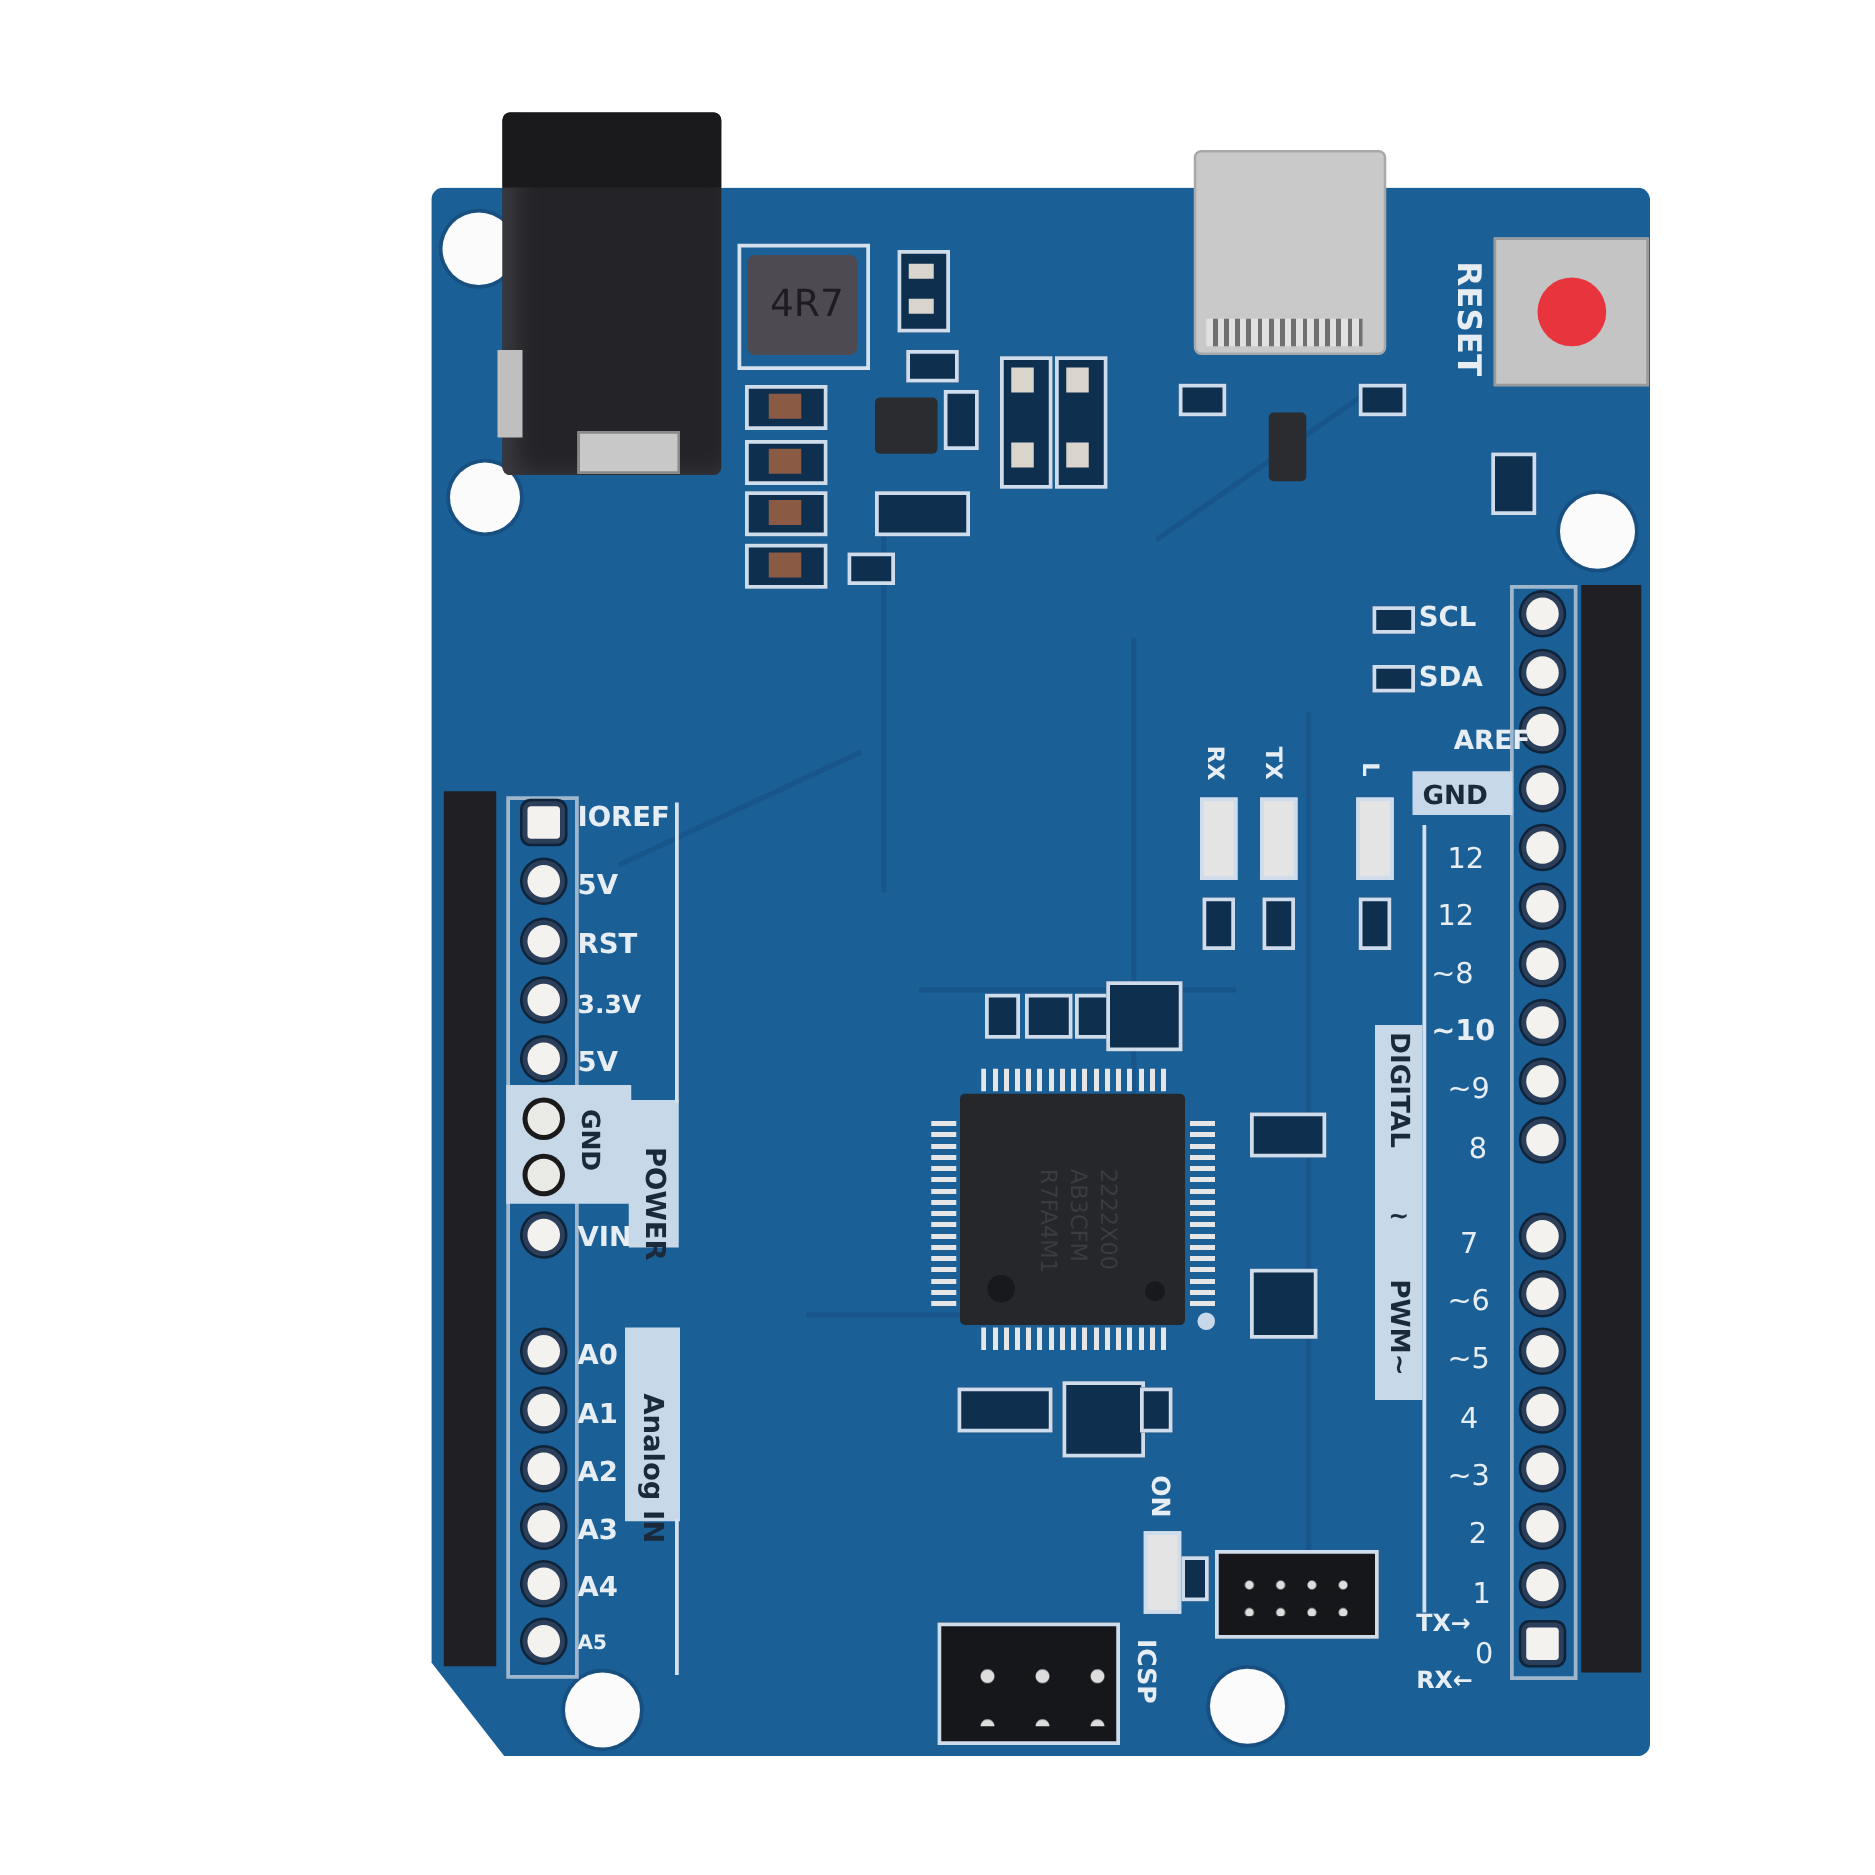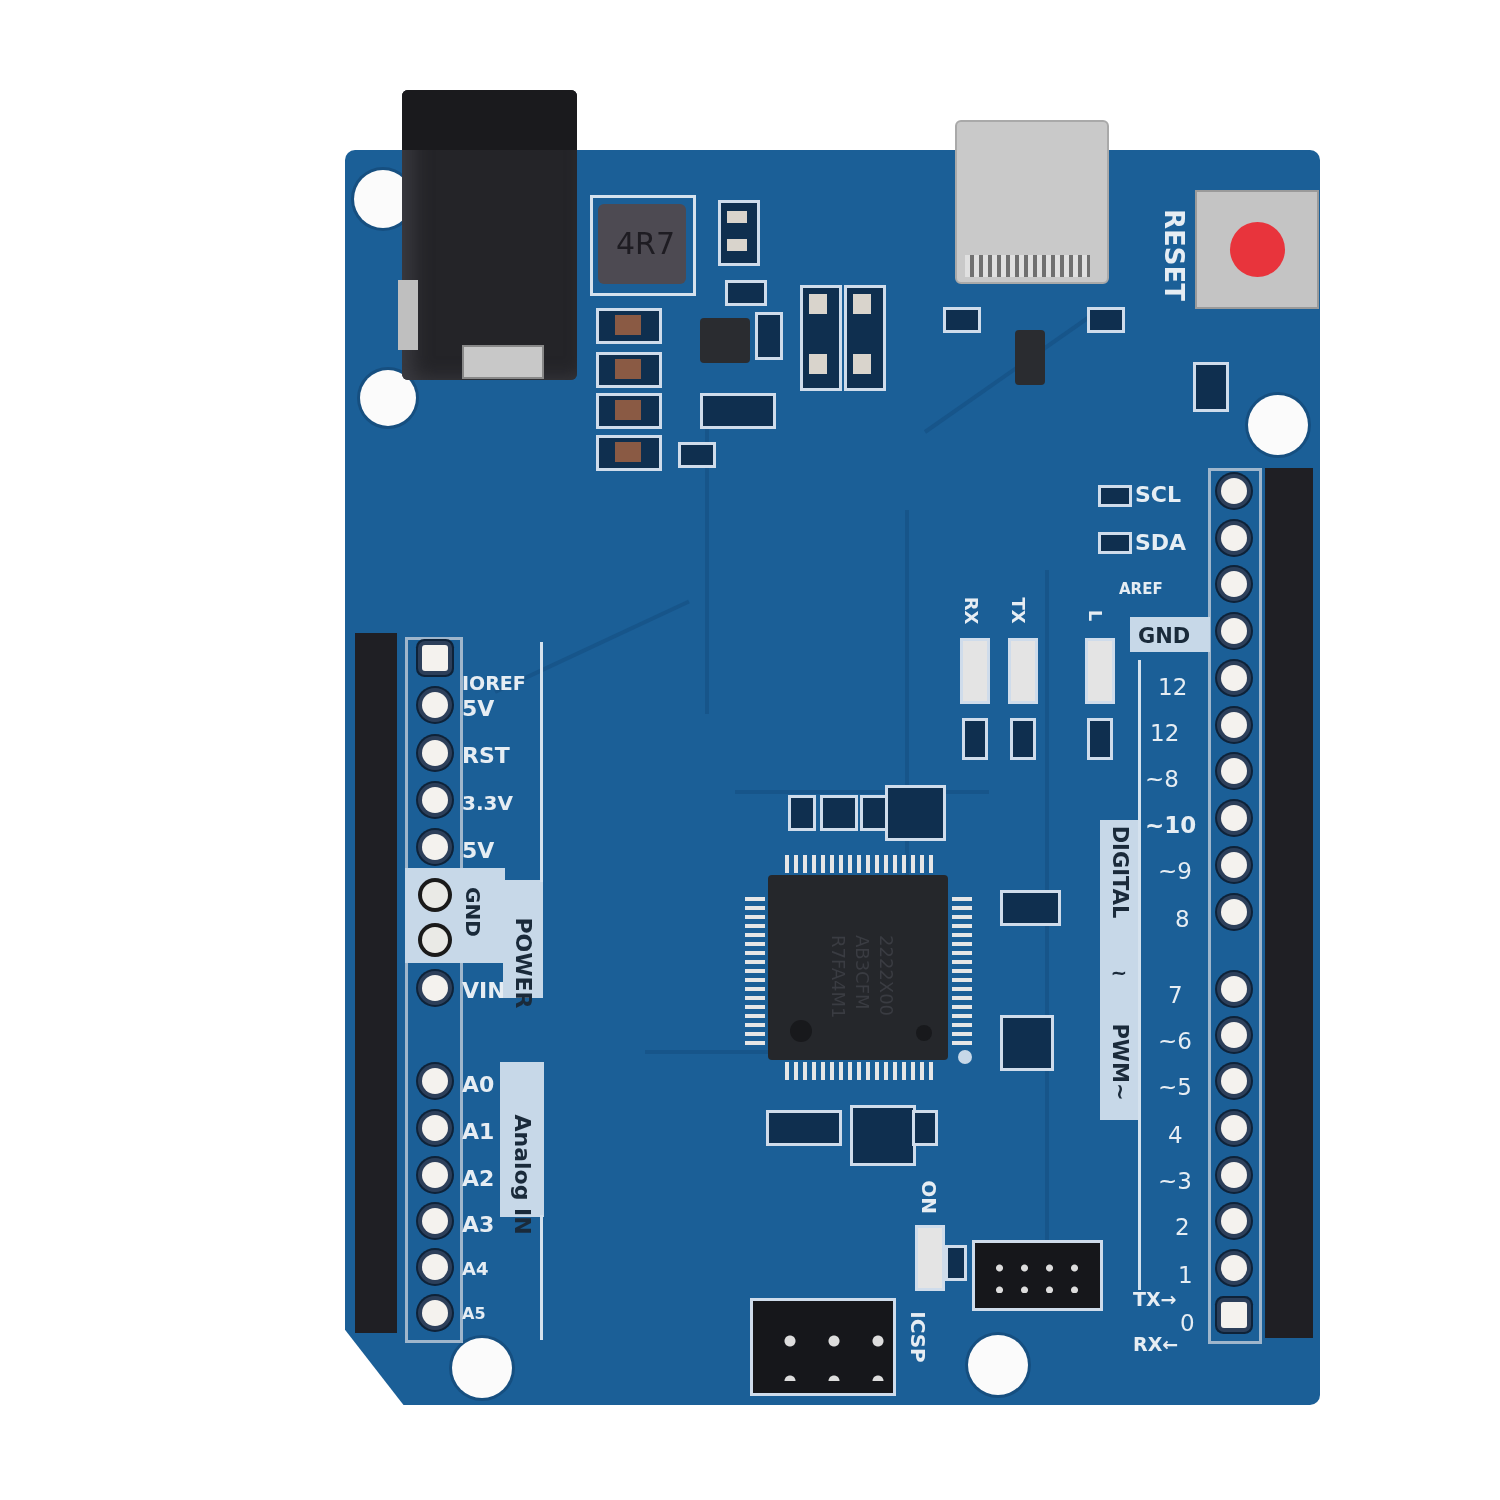--- a/index.html
+++ b/index.html
@@ -100,21 +100,21 @@
 <div class="pin square" style="left:422px;top:645px;"></div>
 <div class="pin" style="left:422px;top:692px;"></div>
 <div class="pin" style="left:422px;top:740px;"></div>
 <div class="pin" style="left:422px;top:787px;"></div>
 <div class="pin" style="left:422px;top:834px;"></div>
 <div class="abs" style="left:405px;top:868px;width:100px;height:95px;background:#c7d8e8;"></div>
 <div class="pin" style="left:422px;top:882px;background:#eaeae6;box-shadow:0 0 0 4px #1a1a1a;"></div>
 <div class="pin" style="left:422px;top:927px;background:#eaeae6;box-shadow:0 0 0 4px #1a1a1a;"></div>
 <div class="pin" style="left:422px;top:975px;"></div>
 
-<div class="silk" style="left:462px;top:672px;font-size:19px;">IOREF</div>
+<div class="silk" style="left:462px;top:642px;font-size:22px;">IOREF</div>
 <div class="silk" style="left:462px;top:696px;font-size:22px;">5V</div>
 <div class="silk" style="left:462px;top:743px;font-size:22px;">RST</div>
 <div class="silk" style="left:462px;top:791px;font-size:20px;">3.3V</div>
 <div class="silk" style="left:462px;top:838px;font-size:22px;">5V</div>
 <div class="silk" style="left:448px;top:900px;font-size:20px;color:#1a2a3a;transform:rotate(90deg);">GND</div>
 <div class="silk" style="left:462px;top:978px;font-size:22px;">VIN</div>
 
 <div class="label-box" style="left:503px;top:880px;width:40px;height:118px;">
   <div style="transform:rotate(90deg);transform-origin:center;margin-top:45px;font-size:22px;">POWER</div>
 </div>
@@ -123,21 +123,21 @@
 <div class="pin" style="left:422px;top:1068px;"></div>
 <div class="pin" style="left:422px;top:1115px;"></div>
 <div class="pin" style="left:422px;top:1162px;"></div>
 <div class="pin" style="left:422px;top:1208px;"></div>
 <div class="pin" style="left:422px;top:1254px;"></div>
 <div class="pin" style="left:422px;top:1300px;"></div>
 <div class="silk" style="left:462px;top:1072px;font-size:22px;">A0</div>
 <div class="silk" style="left:462px;top:1119px;font-size:22px;">A1</div>
 <div class="silk" style="left:462px;top:1166px;font-size:22px;text-align:right;">A2</div>
 <div class="silk" style="left:462px;top:1212px;font-size:22px;">A3</div>
-<div class="silk" style="left:462px;top:1258px;font-size:18px;text-align:center;">A4</div>
+<div class="silk" style="left:462px;top:1258px;font-size:22px;text-align:center;">A4</div>
 <div class="silk" style="left:462px;top:1304px;font-size:16px;">A5</div>
 <div class="label-box" style="left:500px;top:1062px;width:44px;height:155px;">
   <div style="transform:rotate(90deg);transform-origin:center;margin-top:62px;font-size:22px;white-space:nowrap;">Analog IN</div>
 </div>
 <div class="abs" style="left:540px;top:1215px;width:3px;height:125px;background:#d5e2ee;"></div>
 
 <div class="chip" style="left:768px;top:875px;width:180px;height:185px;background:#25272b;">
   <div class="abs" style="left:22px;top:145px;width:22px;height:22px;border-radius:50%;background:#18191c;"></div>
   <div class="abs" style="left:148px;top:150px;width:16px;height:16px;border-radius:50%;background:#18191c;"></div>
   <div style="position:absolute;left:20px;top:60px;transform:rotate(90deg);transform-origin:left top;color:#3a3c42;font-size:18px;line-height:24px;left:130px;">
@@ -202,21 +202,21 @@
 <div class="pin" style="left:1221px;top:1115px;"></div>
 <div class="pin" style="left:1221px;top:1162px;"></div>
 <div class="pin" style="left:1221px;top:1208px;"></div>
 <div class="pin" style="left:1221px;top:1255px;"></div>
 <div class="pin square" style="left:1221px;top:1302px;"></div>
 
 <div class="smd" style="left:1098px;top:485px;width:28px;height:16px;"></div>
 <div class="smd" style="left:1098px;top:532px;width:28px;height:16px;"></div>
 <div class="silk" style="left:1135px;top:482px;font-size:22px;">SCL</div>
 <div class="silk" style="left:1135px;top:530px;font-size:22px;">SDA</div>
-<div class="silk" style="left:1119px;top:580px;font-size:15px;">AREF</div>
+<div class="silk" style="left:1163px;top:580px;font-size:21px;">AREF</div>
 <div class="abs" style="left:1130px;top:617px;width:80px;height:35px;background:#c7d8e8;"></div>
 <div class="silk" style="left:1138px;top:624px;font-size:21px;color:#1a2a3a;">GND</div>
 <div class="silk" style="left:1158px;top:674px;font-size:23px;font-weight:normal;">12</div>
 <div class="silk" style="left:1150px;top:720px;font-size:23px;font-weight:normal;">12</div>
 <div class="silk" style="left:1145px;top:766px;font-size:23px;font-weight:normal;">~8</div>
 <div class="silk" style="left:1145px;top:812px;font-size:23px;font-weight:bold;">~10</div>
 <div class="silk" style="left:1158px;top:858px;font-size:23px;font-weight:normal;">~9</div>
 <div class="silk" style="left:1175px;top:906px;font-size:23px;font-weight:normal;">8</div>
 
 <div class="silk" style="left:1168px;top:982px;font-size:23px;font-weight:normal;">7</div>

